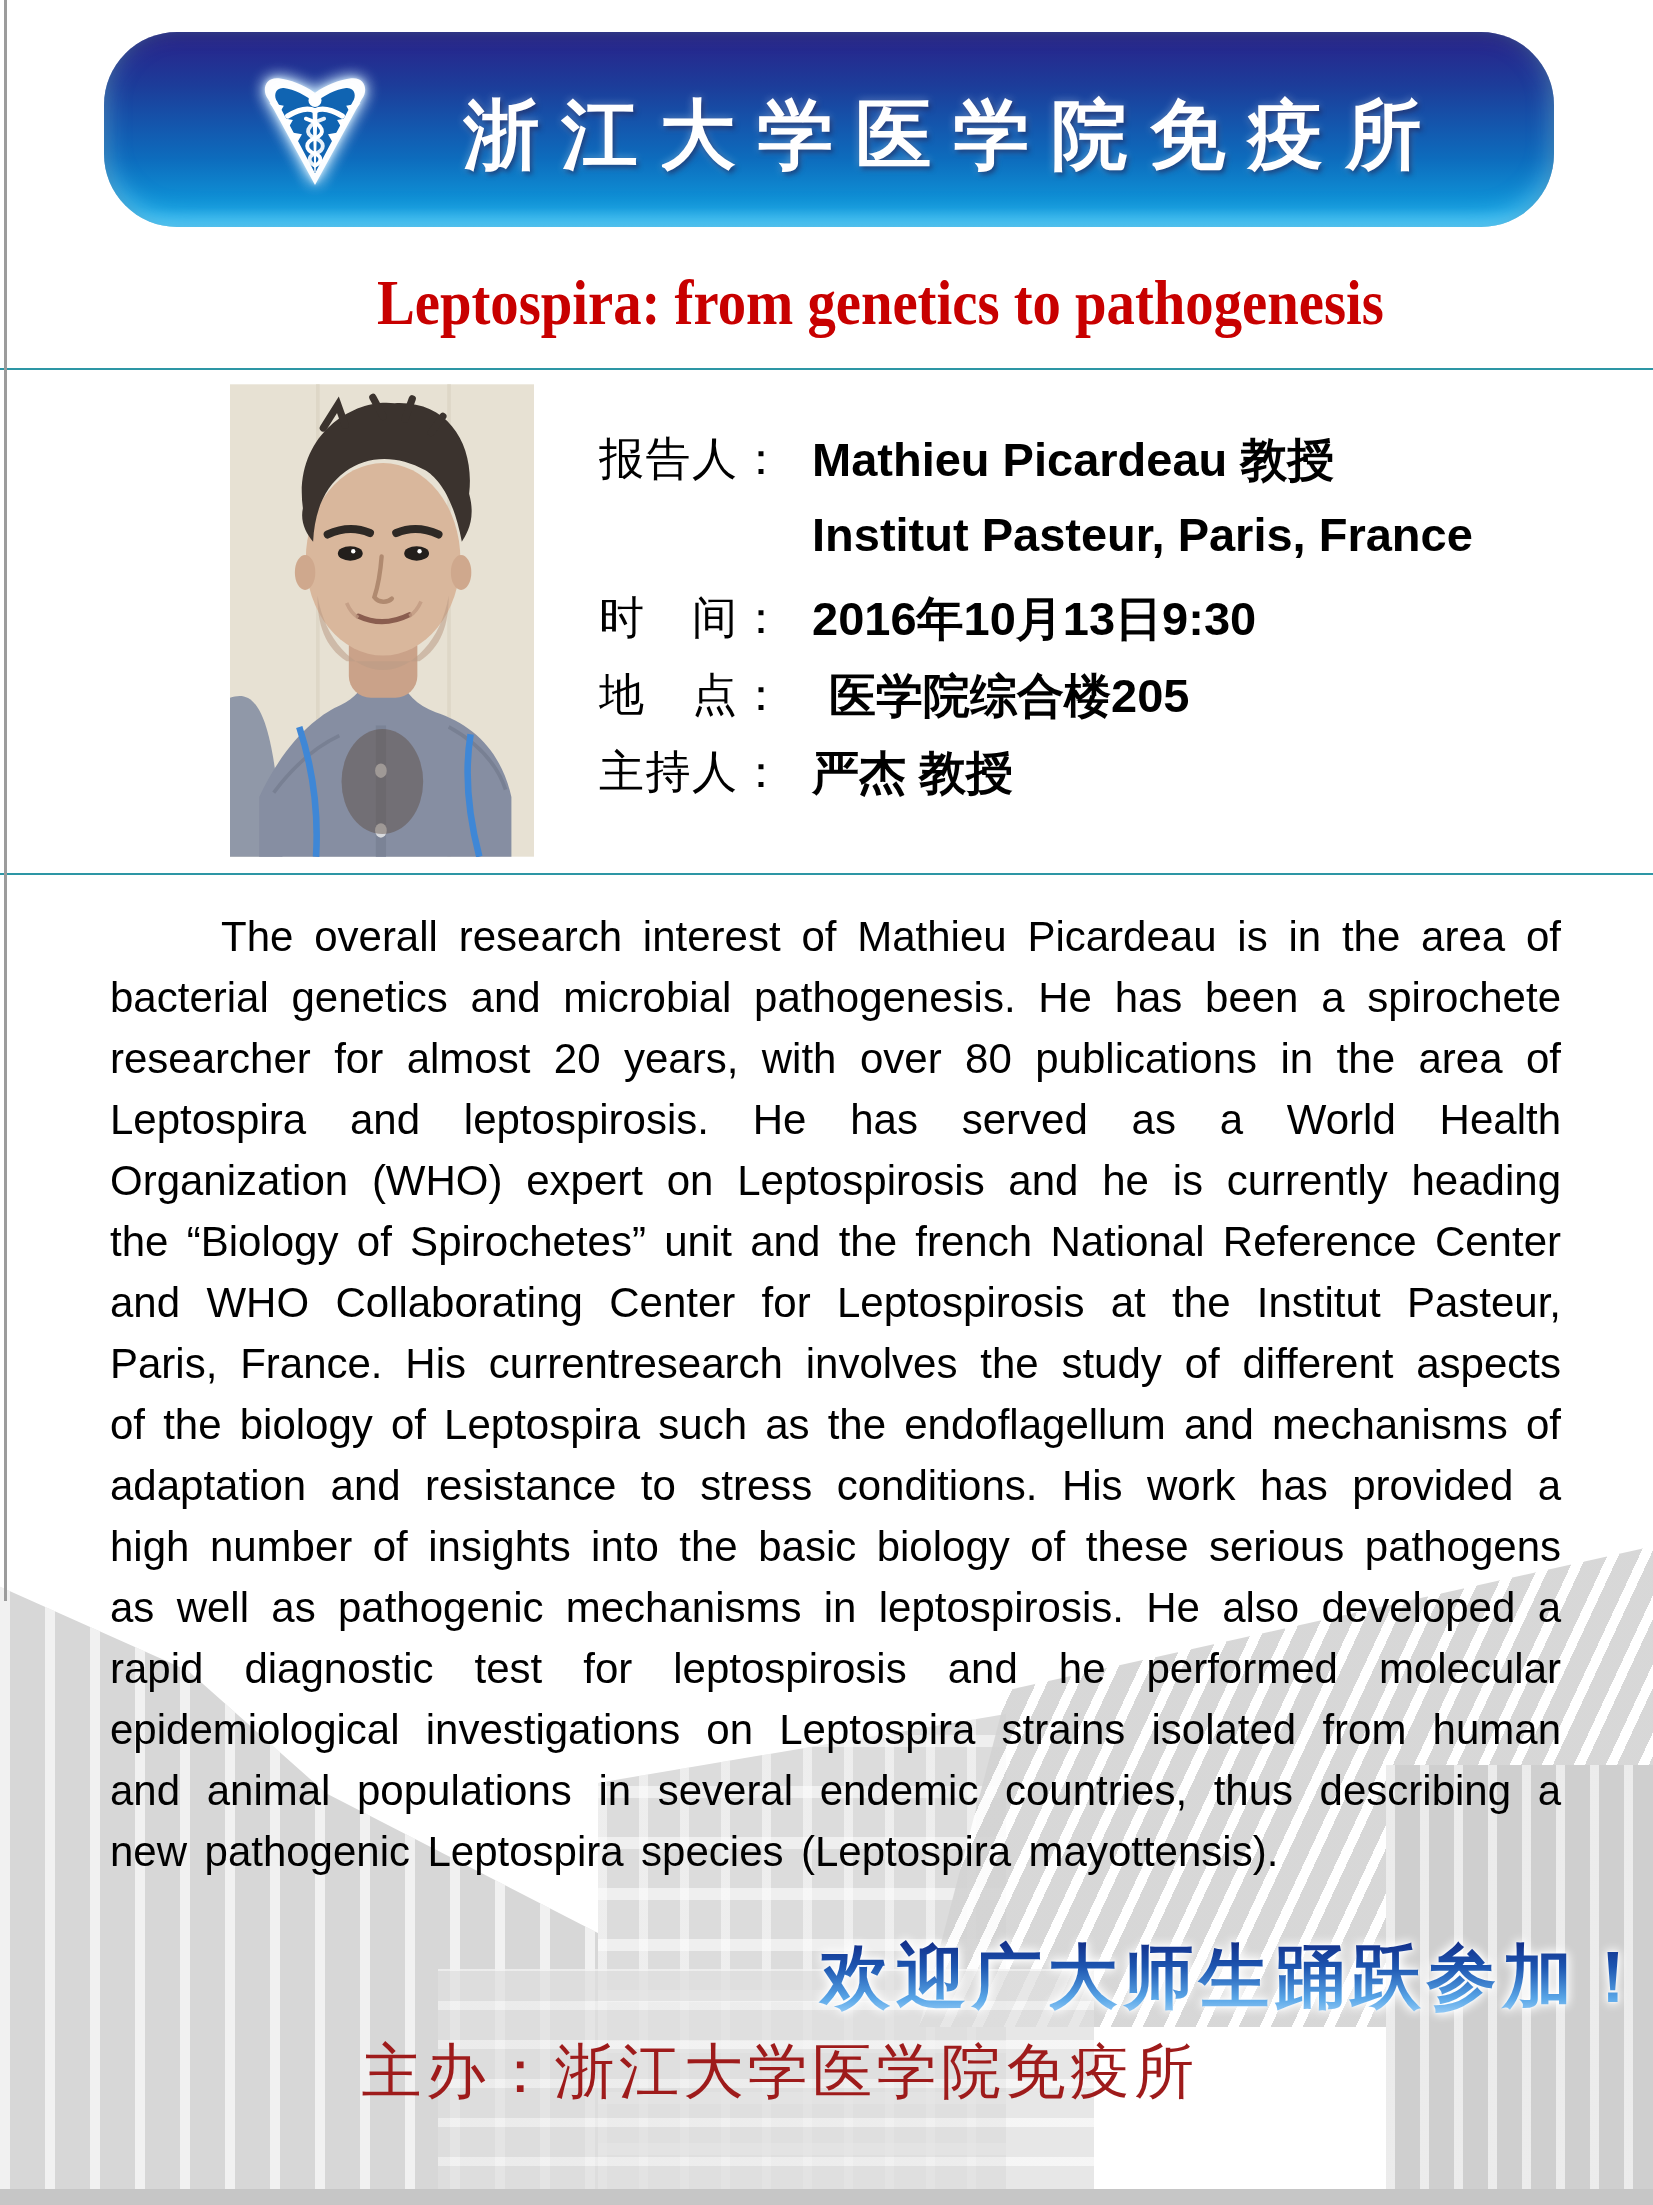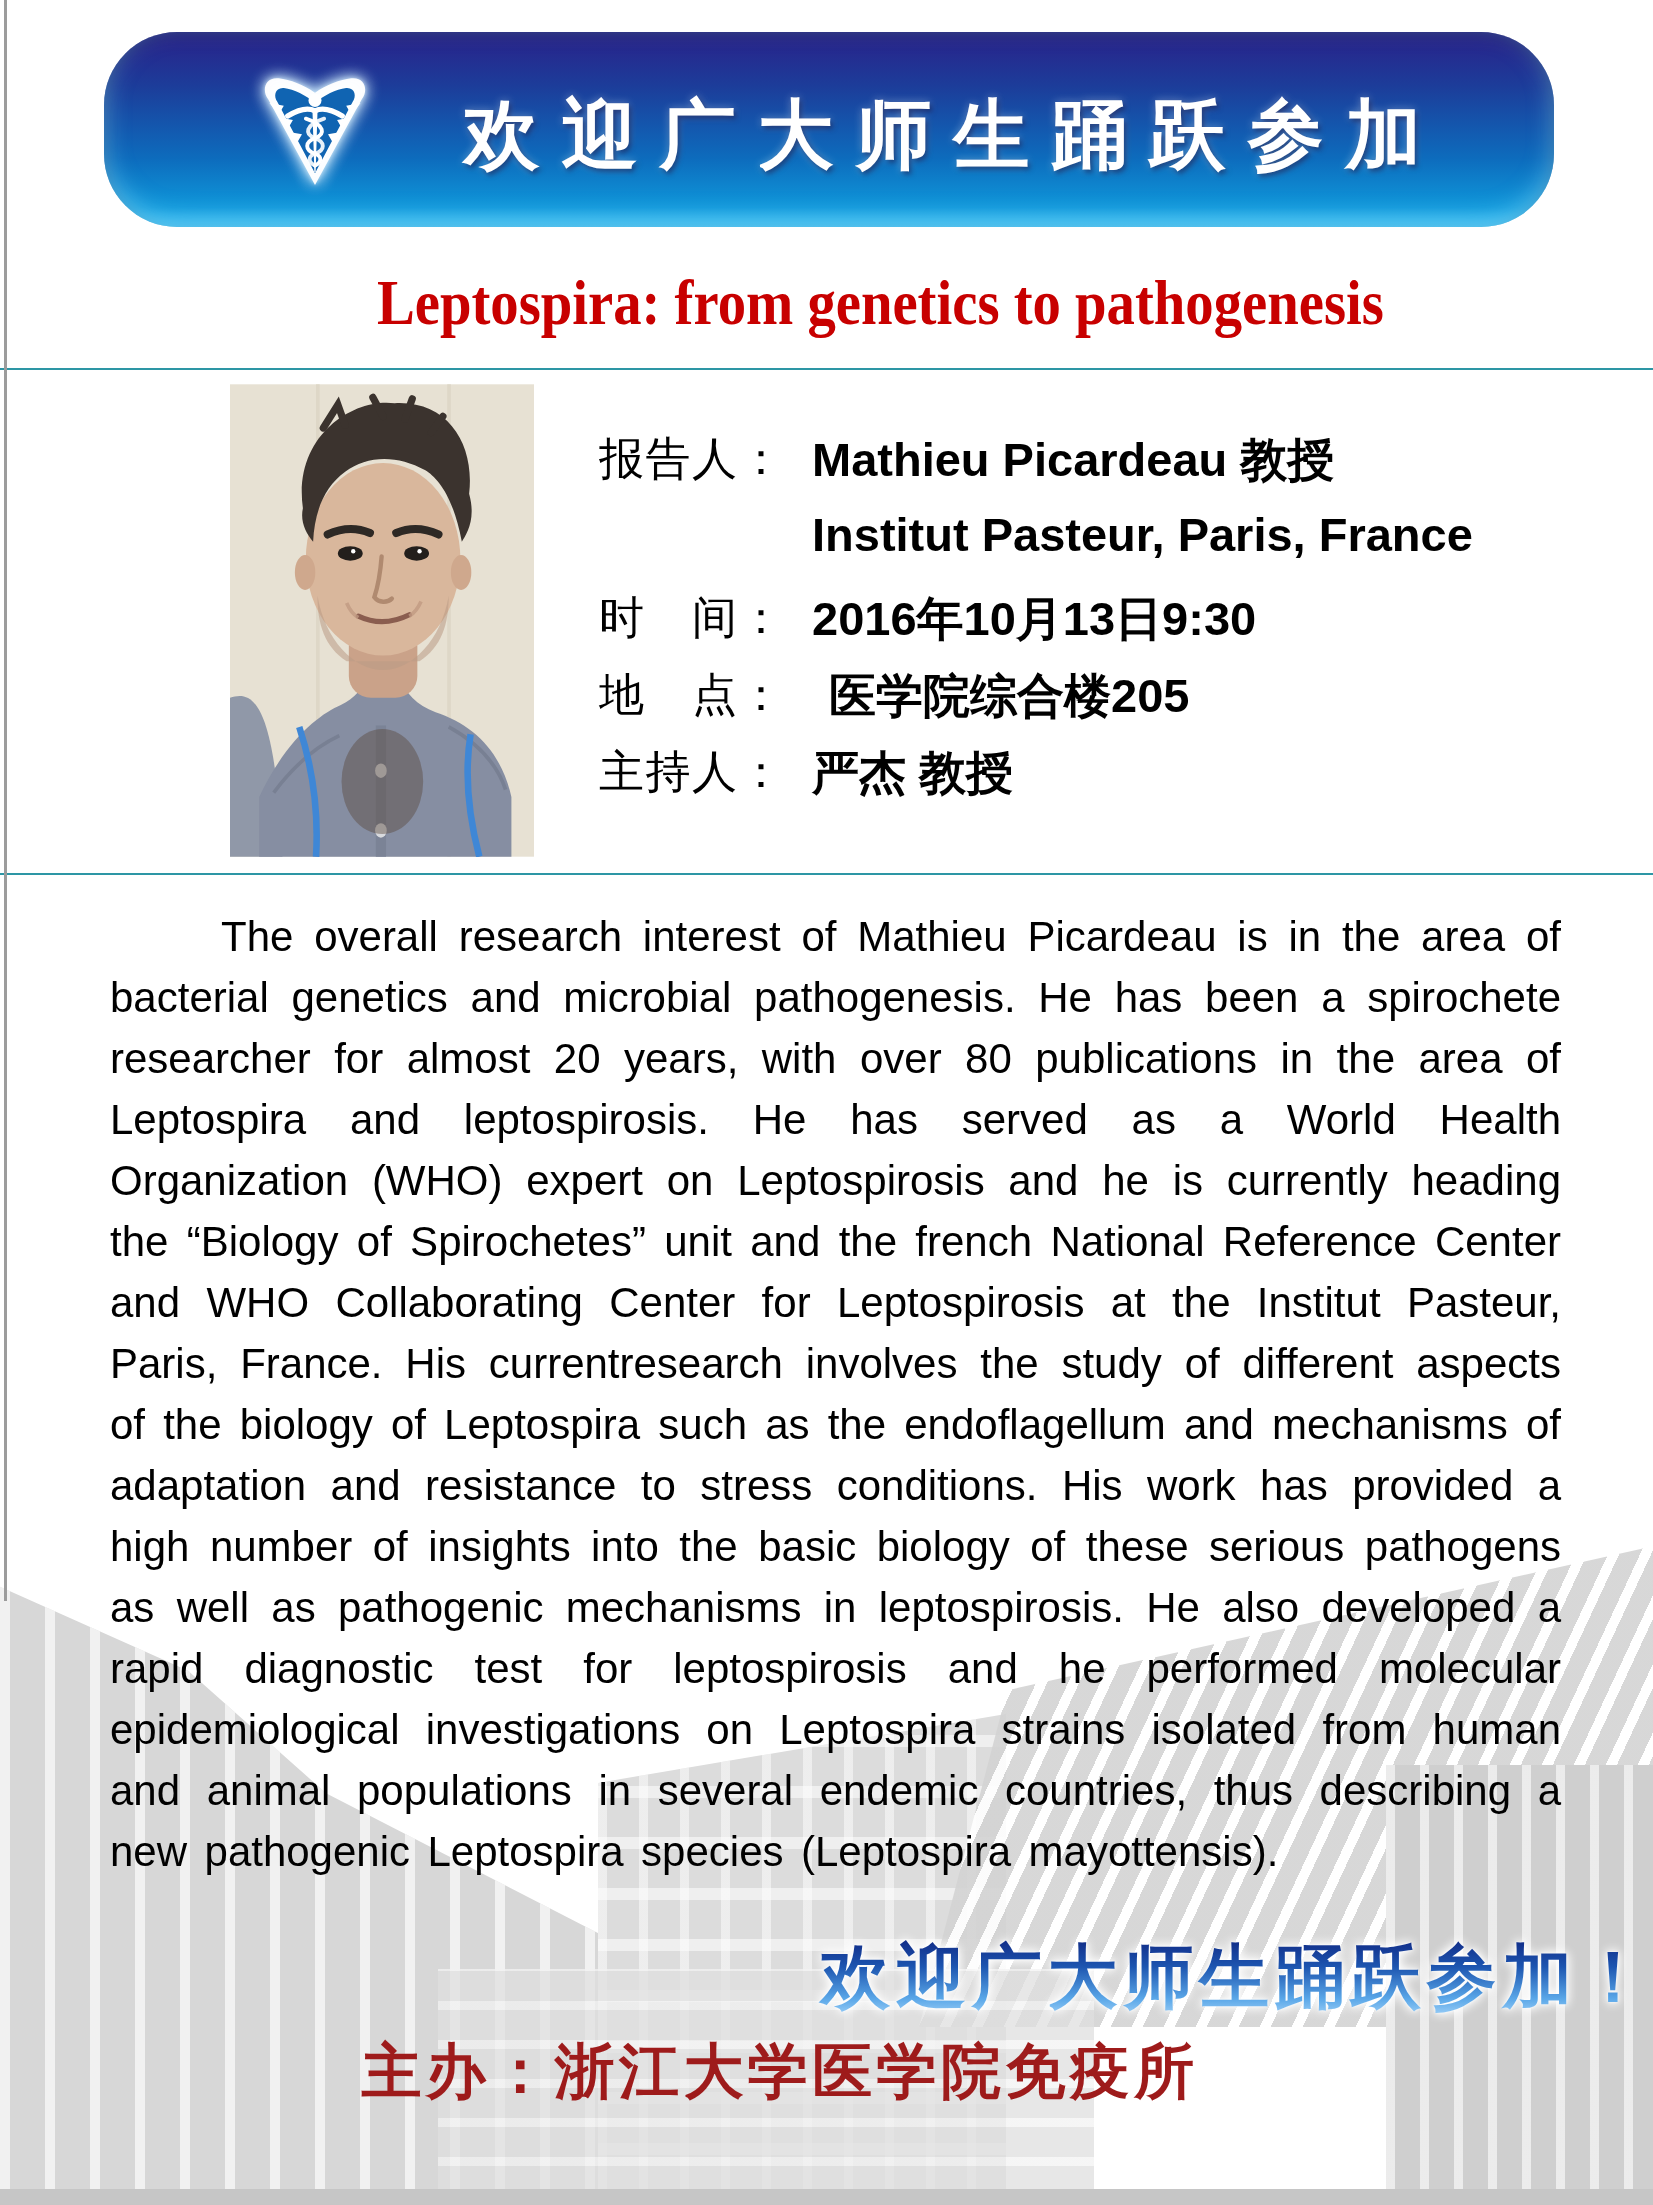--- a/index.html
+++ b/index.html
@@ -38,21 +38,21 @@
         font-size:42px;line-height:61px;text-align:justify;text-indent:111px;
         word-spacing:5.8px;letter-spacing:0;color:#000;}
   
   .welcome{position:absolute;left:0;top:1931px;width:1654px;padding-left:44px;box-sizing:border-box;
         text-align:right;z-index:2;font-size:70px;font-weight:700;letter-spacing:5.8px;white-space:nowrap;
         background:linear-gradient(180deg,#0d1f7a 0%,#1d55b0 38%,#5aa7e8 72%,#bfe4ff 100%);
         -webkit-background-clip:text;background-clip:text;color:transparent;
         filter:drop-shadow(0 0 5.1px #ffffff) drop-shadow(0 0 1.5px #ffffff);}
   
   .organizer{position:absolute;left:0;top:2032px;width:1472px;padding-left:88px;box-sizing:border-box;
-        text-align:center;z-index:2;font-size:60px;font-weight:700;letter-spacing:4.4px;color:#9e1b1b;white-space:nowrap;}
+        text-align:center;z-index:2;font-size:60px;font-weight:400;letter-spacing:4.4px;color:#9e1b1b;white-space:nowrap;}
   
   .wm{position:absolute;z-index:0;}
   #wmA{left:0;top:2140;width:627px;height:645px;
        background:repeating-linear-gradient(90deg,rgba(255,255,255,.65) 0 10.2px,rgba(255,255,255,0) 10.2px 45px),#d7d7d7;
        clip-path:polygon(0 4%,30% 17%,52% 36%,100% 60%,100% 100%,0 100%);top:1561px;}
   #wmB{left:598px;top:1714px;width:408px;height:492px;
        background:repeating-linear-gradient(0deg,rgba(255,255,255,.55) 0 11.7px,rgba(255,255,255,0) 11.7px 51px),
                   repeating-linear-gradient(90deg,rgba(255,255,255,.5) 0 8.8px,rgba(255,255,255,0) 8.8px 41px),#dcdcdc;
        clip-path:polygon(0 14%,100% 0,100% 100%,0 100%);}
   #wmC{left:919px;top:1546px;width:735px;height:481px;opacity:.9;
@@ -84,21 +84,21 @@
       <path d="M100,160 L42,50 C36,42 38,28 52,29 C68,31 86,40 100,52 C114,40 132,31 148,29 C162,28 164,42 158,50 Z" fill="#1064b2"></path>
       <path d="M30,52 L52,56 L44,70 Z M44,74 L66,78 L58,92 Z M58,96 L80,100 L72,114 Z" fill="#ffffff"></path>
       <path d="M170,52 L148,56 L156,70 Z M156,74 L134,78 L142,92 Z M142,96 L120,100 L128,114 Z" fill="#ffffff"></path>
       <circle cx="100" cy="48" r="10" fill="#ffffff"></circle>
       <path d="M58,72 Q84,56 100,64" stroke="#ffffff" stroke-width="8" fill="none" stroke-linecap="round"></path>
       <path d="M142,72 Q116,56 100,64" stroke="#ffffff" stroke-width="8" fill="none" stroke-linecap="round"></path>
       <polygon points="96,60 104,60 101,158 99,158" fill="#ffffff"></polygon>
       <path d="M86,76 C116,86 116,100 100,106 C84,112 84,124 100,130 C112,134 110,144 100,148" stroke="#ffffff" stroke-width="6" fill="none" stroke-linecap="round"></path>
       <path d="M114,76 C84,86 84,100 100,106 C116,112 116,124 100,130 C88,134 90,144 100,148" stroke="#ffffff" stroke-width="6" fill="none" stroke-linecap="round" opacity="0.9"></path>
     </svg>
-    <span class="banner-title">欢迎广大师生踊跃参加</span>
+    <span class="banner-title">浙江大学医学院免疫所</span>
   </div>
 
   <div class="lecture-title">
     <span>Leptospira: from genetics to pathogenesis</span>
   </div>
 
   <div class="hr hr1"></div>
 
   <svg class="photo" viewBox="0 0 417 648">
     <rect x="0" y="0" width="417" height="648" fill="#e7e1d3"></rect>

